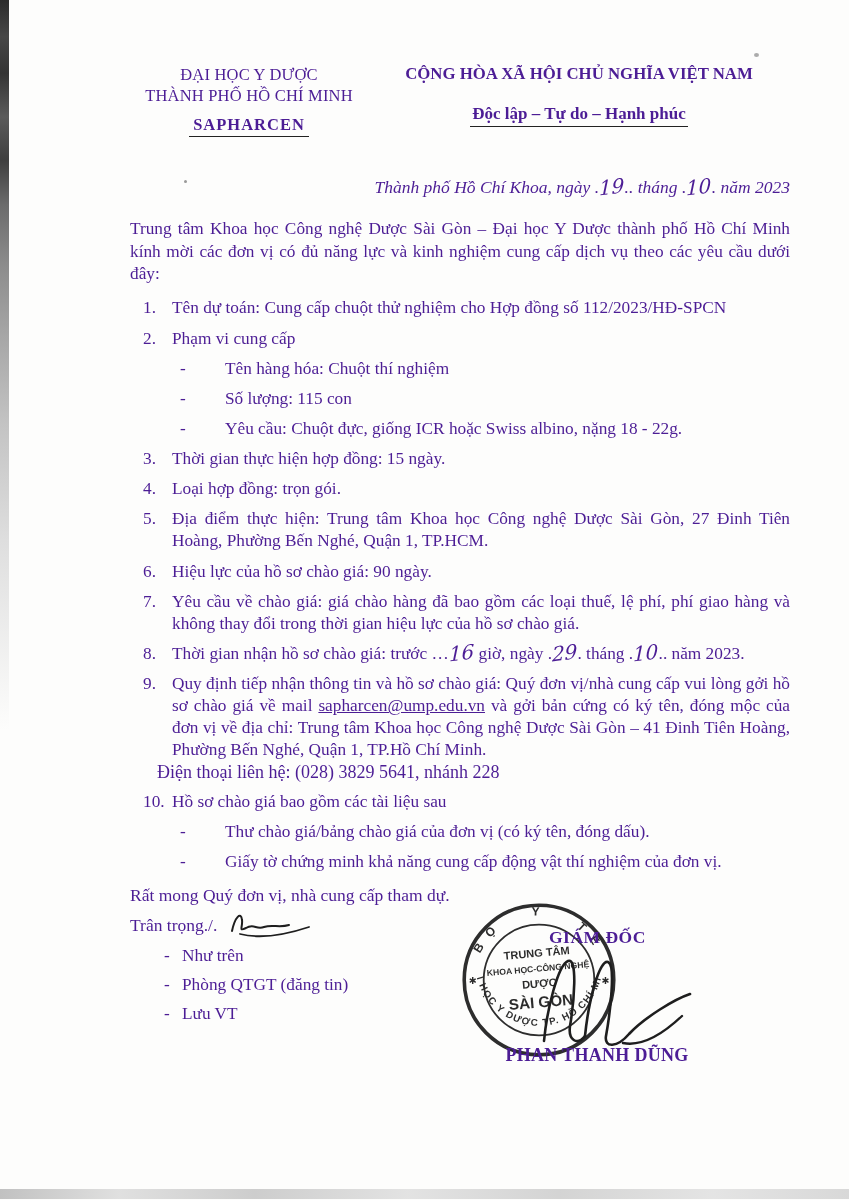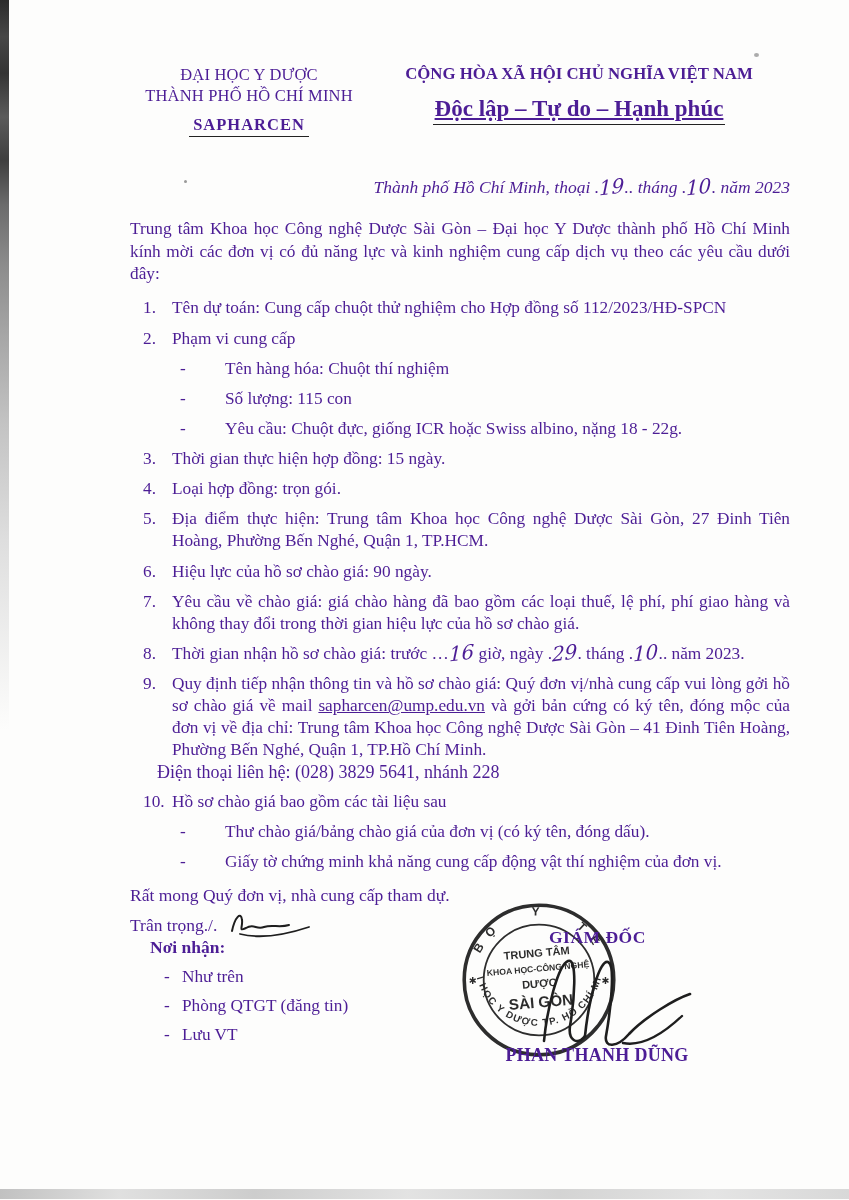--- a/index.html
+++ b/index.html
@@ -9,21 +9,21 @@
     background:#fdfdfc; color:#4c1d95; overflow:hidden;
   }
   .content { position:absolute; left:130px; width:660px; top:0; }
 
   
   .header { display:flex; margin-top:64px; }
   .h-left { width:238px; text-align:center; font-size:16.5px; line-height:1.3; letter-spacing:.2px; }
   .h-left .l3 { font-weight:bold; letter-spacing:1px; display:inline-block; border-bottom:1.6px solid #222; padding:0 4px 1px; margin-top:7px; }
   .h-right { flex:1; text-align:center; }
   .h-right .r1 { font-weight:bold; font-size:16.8px; }
-  .h-right .r2 { font-weight:bold; font-size:23px; display:inline-block; border-bottom:1.8px solid #222; padding:0 2px 2px; margin-top:12px;text-decoration:underline; }
+  .h-right .r2 { font-weight:bold; font-size:17px; display:inline-block; border-bottom:1.8px solid #222; padding:0 2px 2px; margin-top:20px; }
 
   .date-line { text-align:right; font-style:italic; font-size:17.5px; margin-top:40px; }
 
   .hw { display:inline-block; font-style:italic; font-family:"DejaVu Serif", serif;
         transform:rotate(-7deg) skewX(-8deg); font-size:20px; line-height:.9; position:relative; top:1px; }
 
   .salutation { text-align:center; font-weight:bold; font-size:18px; margin-top:41px; letter-spacing:.2px; }
 
   .intro { margin-top:20px; font-size:17.3px; line-height:1.295; text-align:justify; }
 
@@ -80,21 +80,21 @@
         <div>THÀNH PHỐ HỒ CHÍ MINH</div>
         <div><span class="l3">SAPHARCEN</span></div>
       </div>
       <div class="h-right">
         <div class="r1">CỘNG HÒA XÃ HỘI CHỦ NGHĨA VIỆT NAM</div>
         <div><span class="r2">Độc lập – Tự do – Hạnh phúc</span></div>
       </div>
     </div>
 
     <div class="date-line">
-      <span>Thành phố Hồ Chí Minh, thoại .</span><span class="hw">19</span><span>.. tháng .</span><span class="hw">10</span><span>. năm 2023</span>
+      <span>Thành phố Hồ Chí Khoa, ngày .</span><span class="hw">19</span><span>.. tháng .</span><span class="hw">10</span><span>. năm 2023</span>
     </div>
 
 
     <p class="intro">Trung tâm Khoa học Công nghệ Dược Sài Gòn – Đại học Y Dược thành phố Hồ Chí Minh kính mời các đơn vị có đủ năng lực và kinh nghiệm cung cấp dịch vụ theo các yêu cầu dưới đây:</p>
 
     <div class="list">
 
       <div class="li">
         <span class="num">1.</span>
         <span class="txt">Tên dự toán: Cung cấp chuột thử nghiệm cho Hợp đồng số 112/2023/HĐ-SPCN</span>
@@ -172,21 +172,20 @@
       <span>Trân trọng./.</span>
       <svg class="sig-small" width="92" height="30" viewBox="0 0 92 30">
         <path class="ink" stroke-width="2" d="M7,22 C10,8 16,2 17,11 C18,18 13,23 21,19 C29,14 31,21 39,18 C47,15 54,19 64,16"></path>
         <path class="ink" stroke-width="1.8" d="M15,25 C35,30 60,26 84,18"></path>
       </svg>
     </div>
   </div>
 
   <div class="footer">
     <div class="recipients">
-      <div class="r-label">Nơi nhận:</div>
       <div class="r-item">
         <span class="rdash">-</span>
         <span>Như trên</span>
       </div>
       <div class="r-item">
         <span class="rdash">-</span>
         <span>Phòng QTGT (đăng tin)</span>
       </div>
       <div class="r-item">
         <span class="rdash">-</span>

